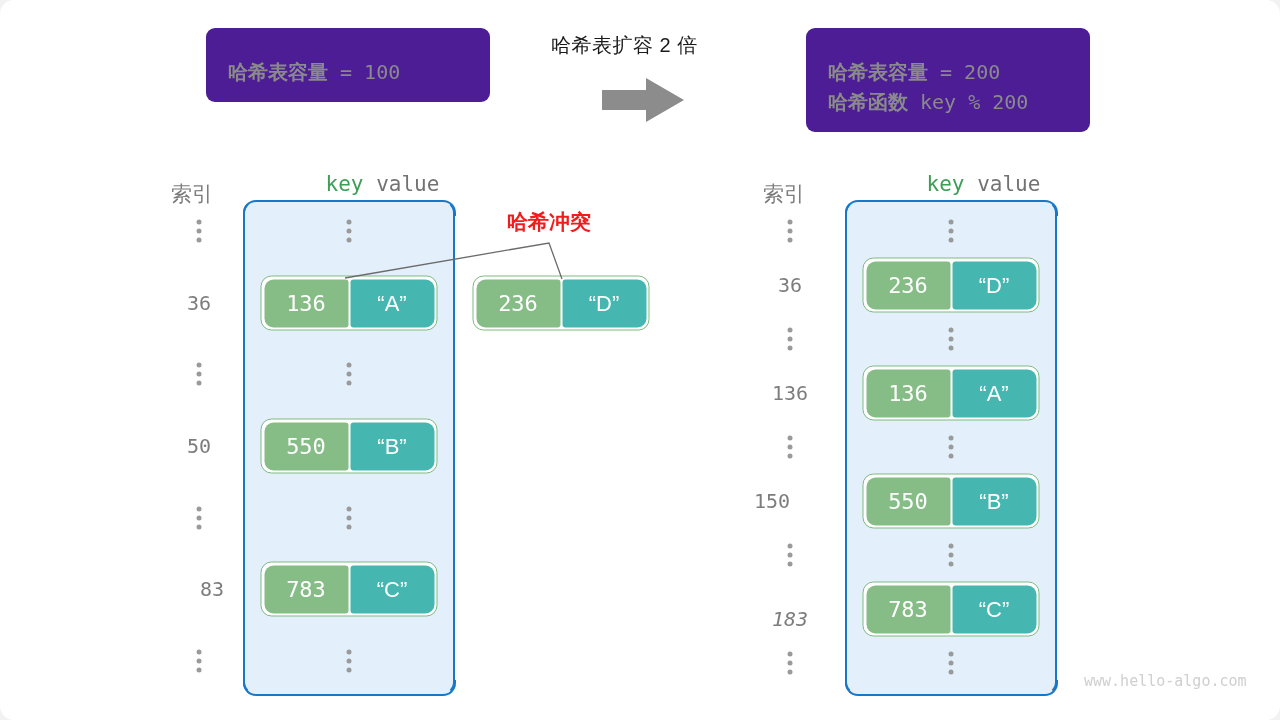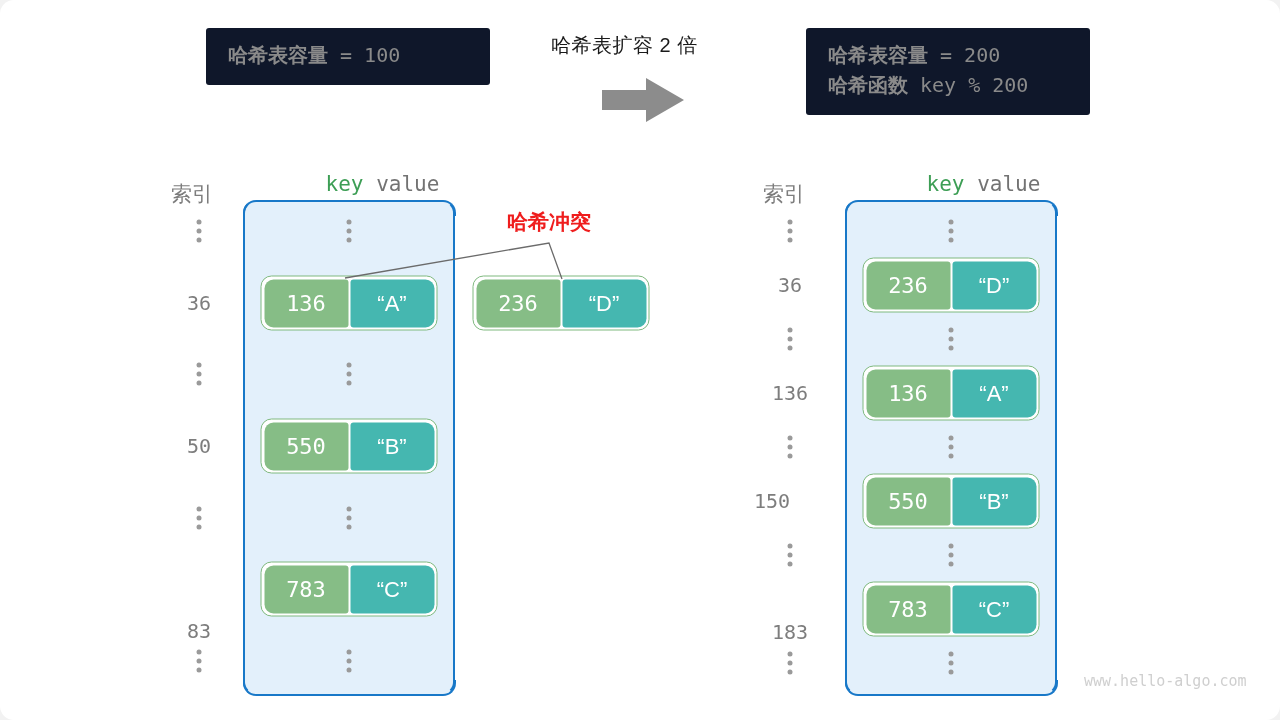--- a/index.html
+++ b/index.html
@@ -12,23 +12,23 @@
     position: relative;
     width: 1280px; height: 720px;
     background: #ffffff;
     border-radius: 14px;
     overflow: hidden;
   }
 
   
   .info-card {
     position: absolute;
-    background: #0f172a;
-    border-radius: 3px;
-    padding: 12px 22px 15px 22px;
+    background: #4c1d95;
+    border-radius: 9px;
+    padding: 29px 22px 15px 22px;
     box-sizing: border-box;
   }
   .info-line {
     white-space: pre;
     font-size: 20px;
     line-height: 30px;
     color: #8a8a8a;
     font-family: "DejaVu Sans Mono", "Liberation Mono", monospace;
     font-weight: bold;
   }
@@ -169,21 +169,21 @@
       <i></i>
       <i></i>
       <i></i>
     </div>
   <div class="idx-label" style="left:199px; top:446px;">50</div>
   <div class="vdots" style="left:199px; top:518px;">
       <i></i>
       <i></i>
       <i></i>
     </div>
-  <div class="idx-label" style="left:199px; top:589px;margin-top:42px;">83</div>
+  <div class="idx-label" style="left:212px; top:589px;">83</div>
   <div class="vdots" style="left:199px; top:661px;">
       <i></i>
       <i></i>
       <i></i>
     </div>
 
   <div class="vdots" style="left:349px; top:231px;">
       <i></i>
       <i></i>
       <i></i>
@@ -262,21 +262,21 @@
       <i></i>
       <i></i>
       <i></i>
     </div>
   <div class="idx-label" style="left:772px; top:501px;">150</div>
   <div class="vdots" style="left:790px; top:555px;">
       <i></i>
       <i></i>
       <i></i>
     </div>
-  <div class="idx-label" style="left:790px; top:632px;">183</div>
+  <div class="idx-label" style="left:790px; top:619px;font-style:italic;">183</div>
   <div class="vdots" style="left:790px; top:663px;">
       <i></i>
       <i></i>
       <i></i>
     </div>
 
   <div class="vdots" style="left:951px; top:231px;">
       <i></i>
       <i></i>
       <i></i>

